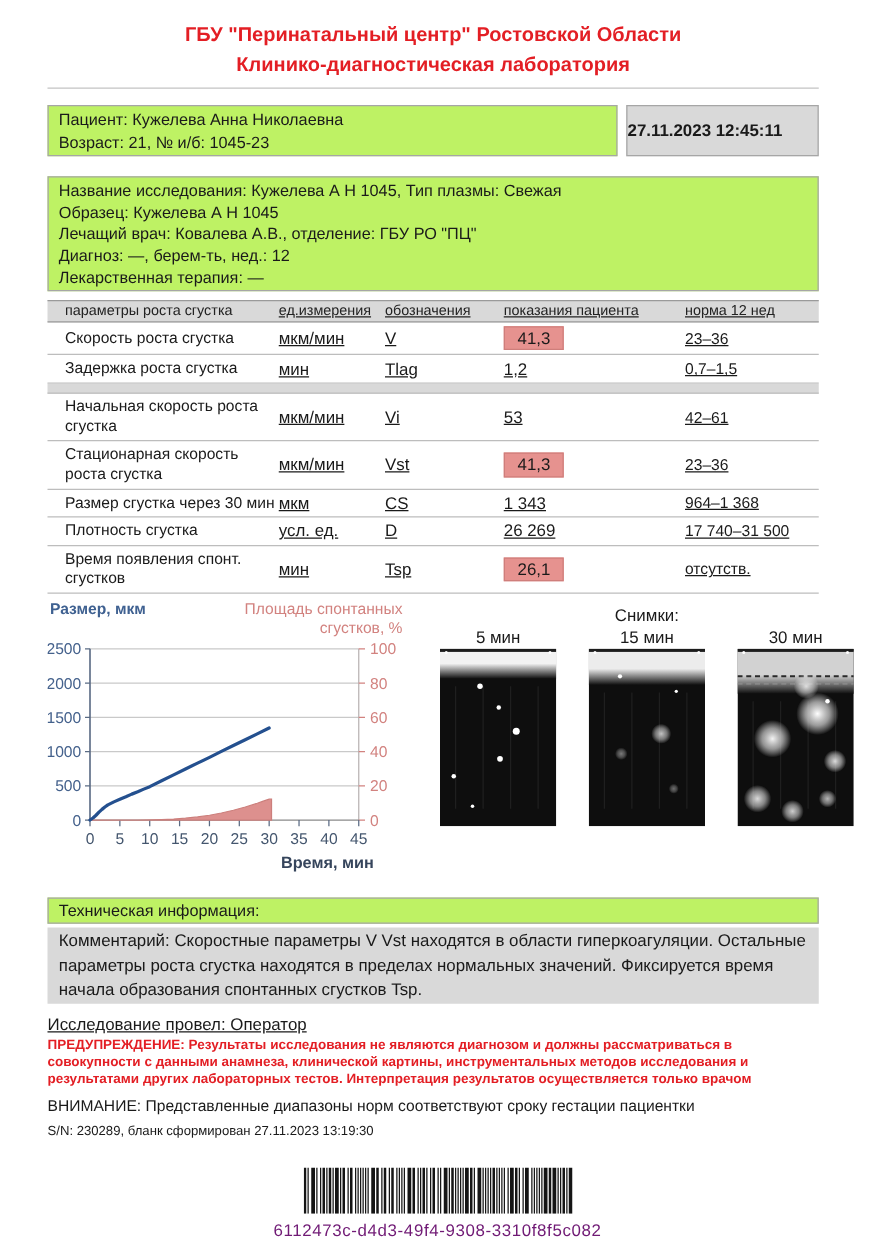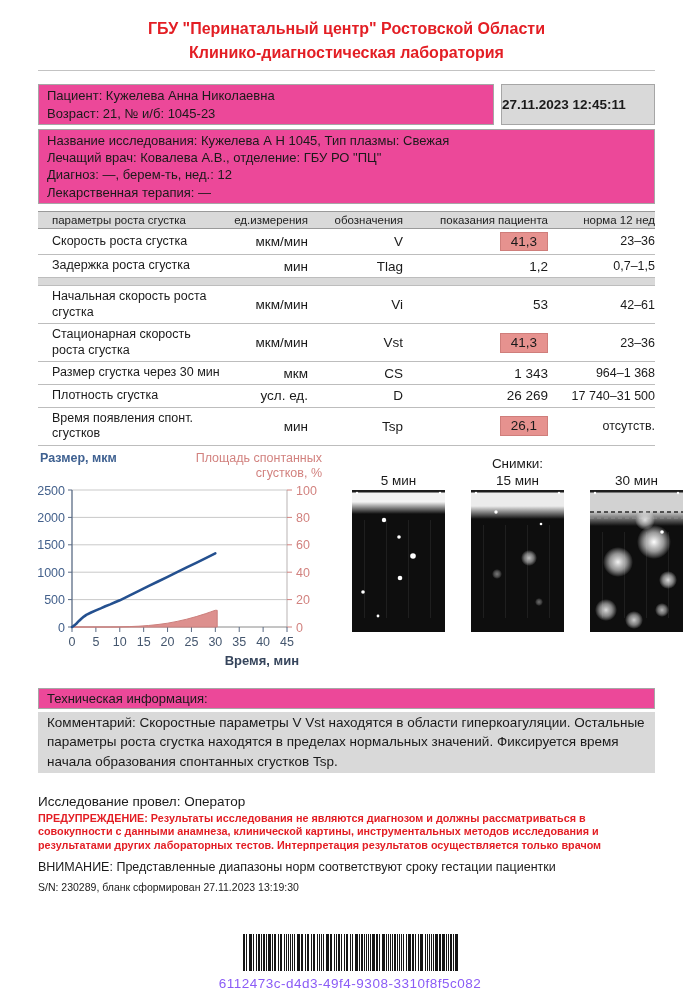--- a/index.html
+++ b/index.html
@@ -10,59 +10,59 @@
   }
   .content{margin-left:38px;width:617px;}
   
   .title{text-align:center;font-weight:bold;color:var(--accent-red,#e31e24);}
   .t1{font-size:16px;padding-top:20px;}
   .t2{font-size:16px;margin-top:6px;}
   .hdr-rule{height:1px;background:#c3c3c3;margin-top:8px;}
   .t3{font-size:15px;margin-top:7px;}
   
   .patient-row{display:flex;margin-top:13px;}
-  .box{border:1px solid #a6a6a6;background:#ec4899;}
+  .box{border:1px solid #a6a6a6;background:#bef264;}
   .patient-box{flex:1;padding:2px 8px;font-size:13px;line-height:1.35;}
   .date-box{width:152px;margin-left:7px;background:var(--box-gray,#d9d9d9);
     border:1px solid #a6a6a6;display:flex;align-items:center;justify-content:flex-start;
     font-weight:bold;font-size:13.5px;}
-  .study-box{margin-top:4px;padding:2px 8px;font-size:13px;line-height:1.32;}
+  .study-box{margin-top:16px;padding:2px 8px;font-size:13px;line-height:1.32;}
   
   .rt{margin-top:7px;}
   .rt-head{display:grid;grid-template-columns:185px 85px 95px 145px 1fr;
     background:var(--box-gray,#d9d9d9);border-top:1px solid #9a9a9a;border-bottom:1px solid #9a9a9a;
     font-size:11.5px;padding:2px 0;color:#222;}
   .rt-row{display:grid;grid-template-columns:185px 85px 95px 145px 1fr;
     align-items:center;border-bottom:1px solid #bdbdbd;padding:3px 0;font-size:13.5px;}
   .rt-row .param{font-size:12.5px;line-height:1.25;}
   .c0{padding-left:14px;text-align:left;}
-  .cc{text-align:right;}
+  .cc{text-align:left;text-decoration:underline;}
   .norm{font-size:12.5px;}
   .band{height:7px;background:var(--box-gray,#d9d9d9);border-bottom:1px solid #bdbdbd;}
   .flag{display:inline-block;background:var(--flag-bg,#e59391);border:1px solid var(--flag-border,#cf7e7b);
     padding:0 10px;line-height:1.3;}
   
   .viz-row{display:flex;margin-top:2px;}
   .chart-wrap{width:312px;}
   .photos{flex:1;padding-left:2px;}
   .snap-title{text-align:center;font-size:13.5px;margin-top:8px;}
   .snap-grid{display:grid;grid-template-columns:93px 93px 93px;column-gap:26px;margin-top:2px;}
   .snap-label{text-align:center;font-size:13.5px;margin-bottom:2px;}
   
   .tech-box{margin-top:11px;padding:2px 8px;font-size:13px;}
   .comment-box{margin-top:3px;background:var(--box-gray,#d9d9d9);padding:1px 9px;
     font-size:13.5px;line-height:1.45;}
-  .operator{margin-top:21px;font-size:13.5px;}
+  .operator{margin-top:9px;font-size:13.5px;text-decoration:underline;}
   .warning{margin-top:3px;color:var(--accent-red,#e31e24);font-weight:bold;
     font-size:10.8px;line-height:1.28;}
   .attention{margin-top:7px;font-size:12.5px;}
   .serial{margin-top:7px;font-size:10.5px;}
   
   .barcode-block{position:absolute;left:0;top:934px;width:700px;text-align:center;}
-  .barcode-text{font-size:13.5px;letter-spacing:.5px;margin-top:1px;color:#8b5cf6;}
+  .barcode-text{font-size:13.5px;letter-spacing:.5px;margin-top:1px;color:#701a75;}
 </style>
 </head>
 <body>
 
 <div class="content">
 
   <div class="title t1">ГБУ "Перинатальный центр" Ростовской Области</div>
   <div class="title t2">Клинико-диагностическая лаборатория</div>
   <div class="hdr-rule"></div>
 
@@ -71,20 +71,21 @@
       <div>Пациент: Кужелева Анна Николаевна</div>
       <div>Возраст: 21, № и/б: 1045-23</div>
     </div>
     <div class="date-box">
       <span>27.11.2023 12:45:11</span>
     </div>
   </div>
 
   <div class="box study-box">
       <div>Название исследования: Кужелева А Н 1045, Тип плазмы: Свежая</div>
+      <div>Образец: Кужелева А Н 1045</div>
       <div>Лечащий врач: Ковалева А.В., отделение: ГБУ РО "ПЦ"</div>
       <div>Диагноз: —, берем-ть, нед.: 12</div>
       <div>Лекарственная терапия: —</div>
     </div>
 
   <div class="rt">
     <div class="rt-head">
       <div class="c0">параметры роста сгустка</div>
       <div class="cc">ед.измерения</div>
       <div class="cc">обозначения</div>

